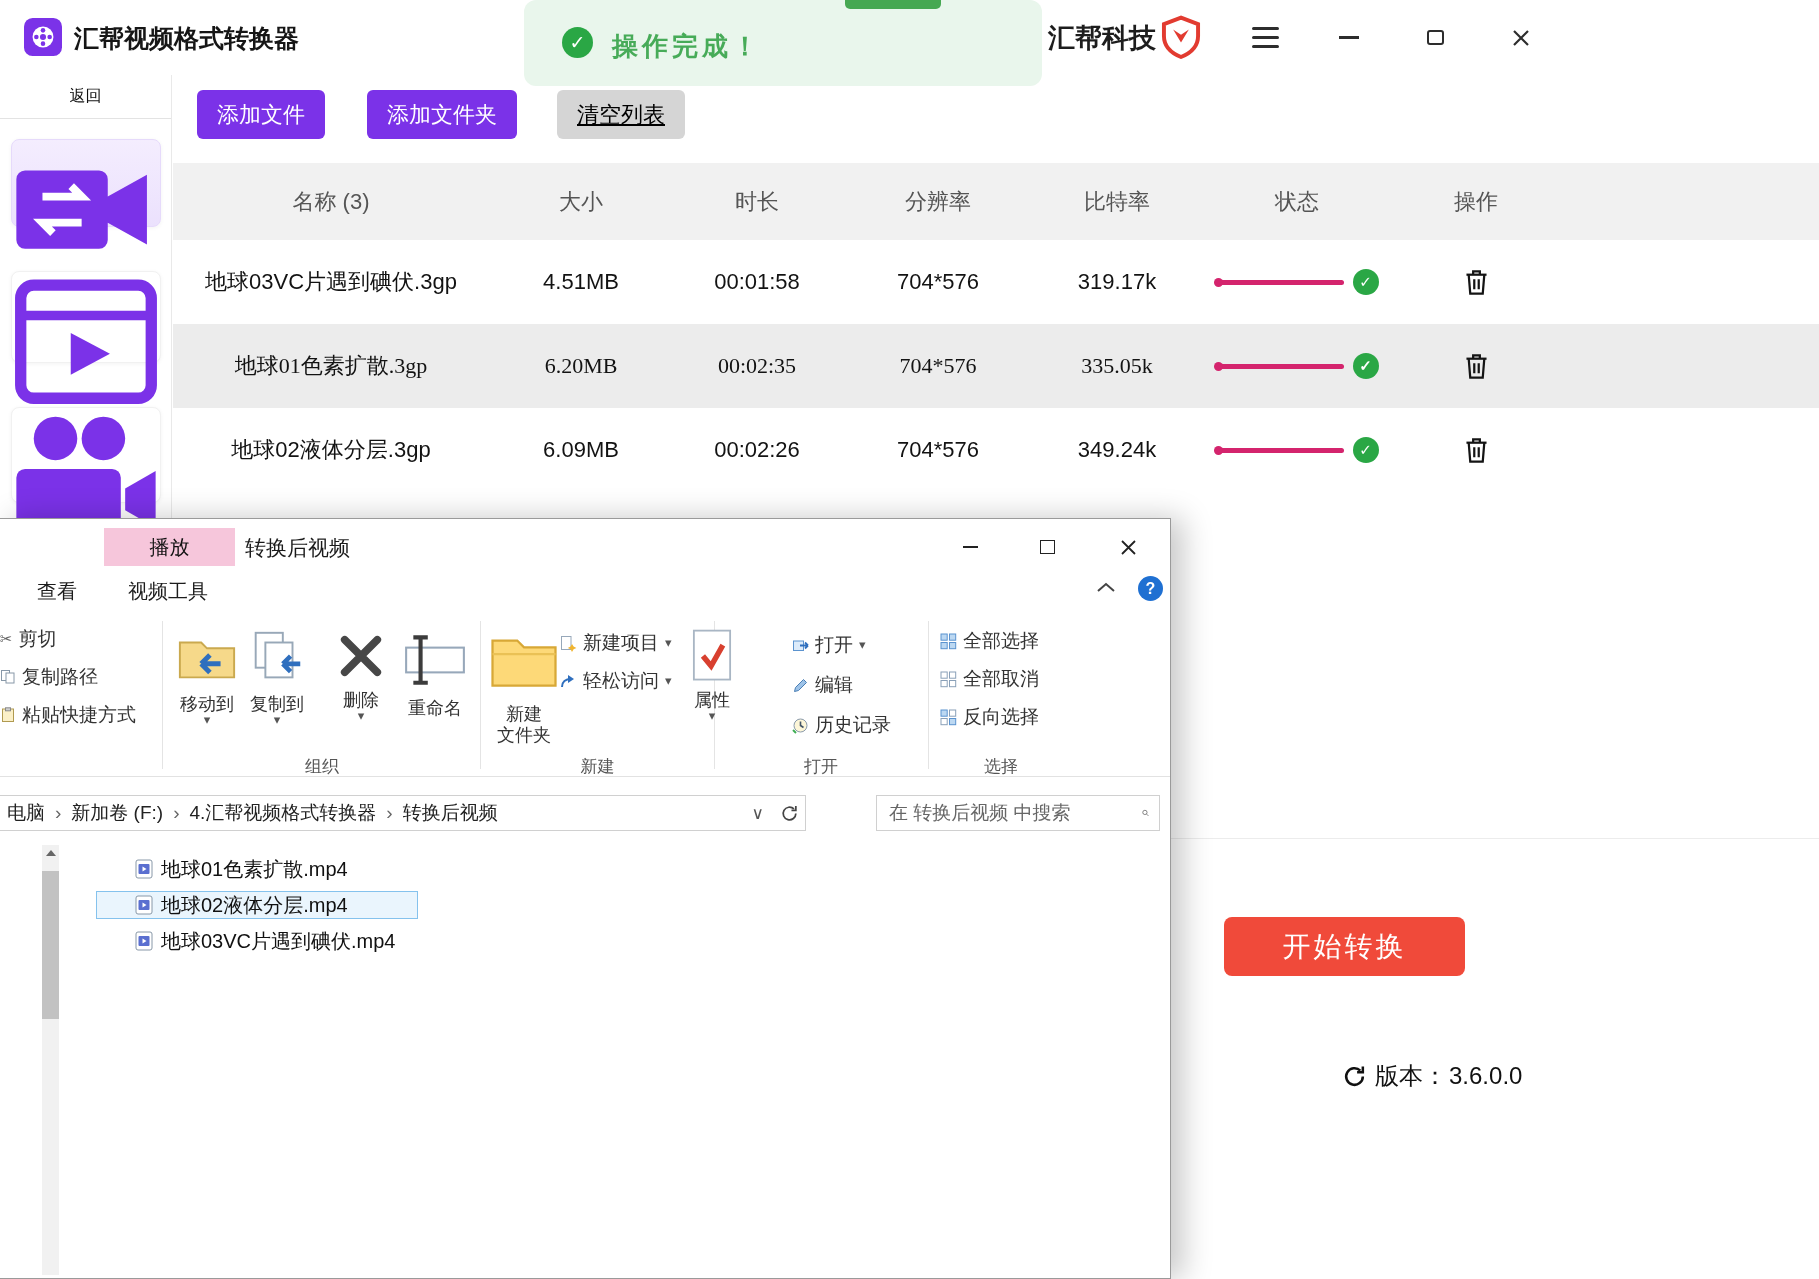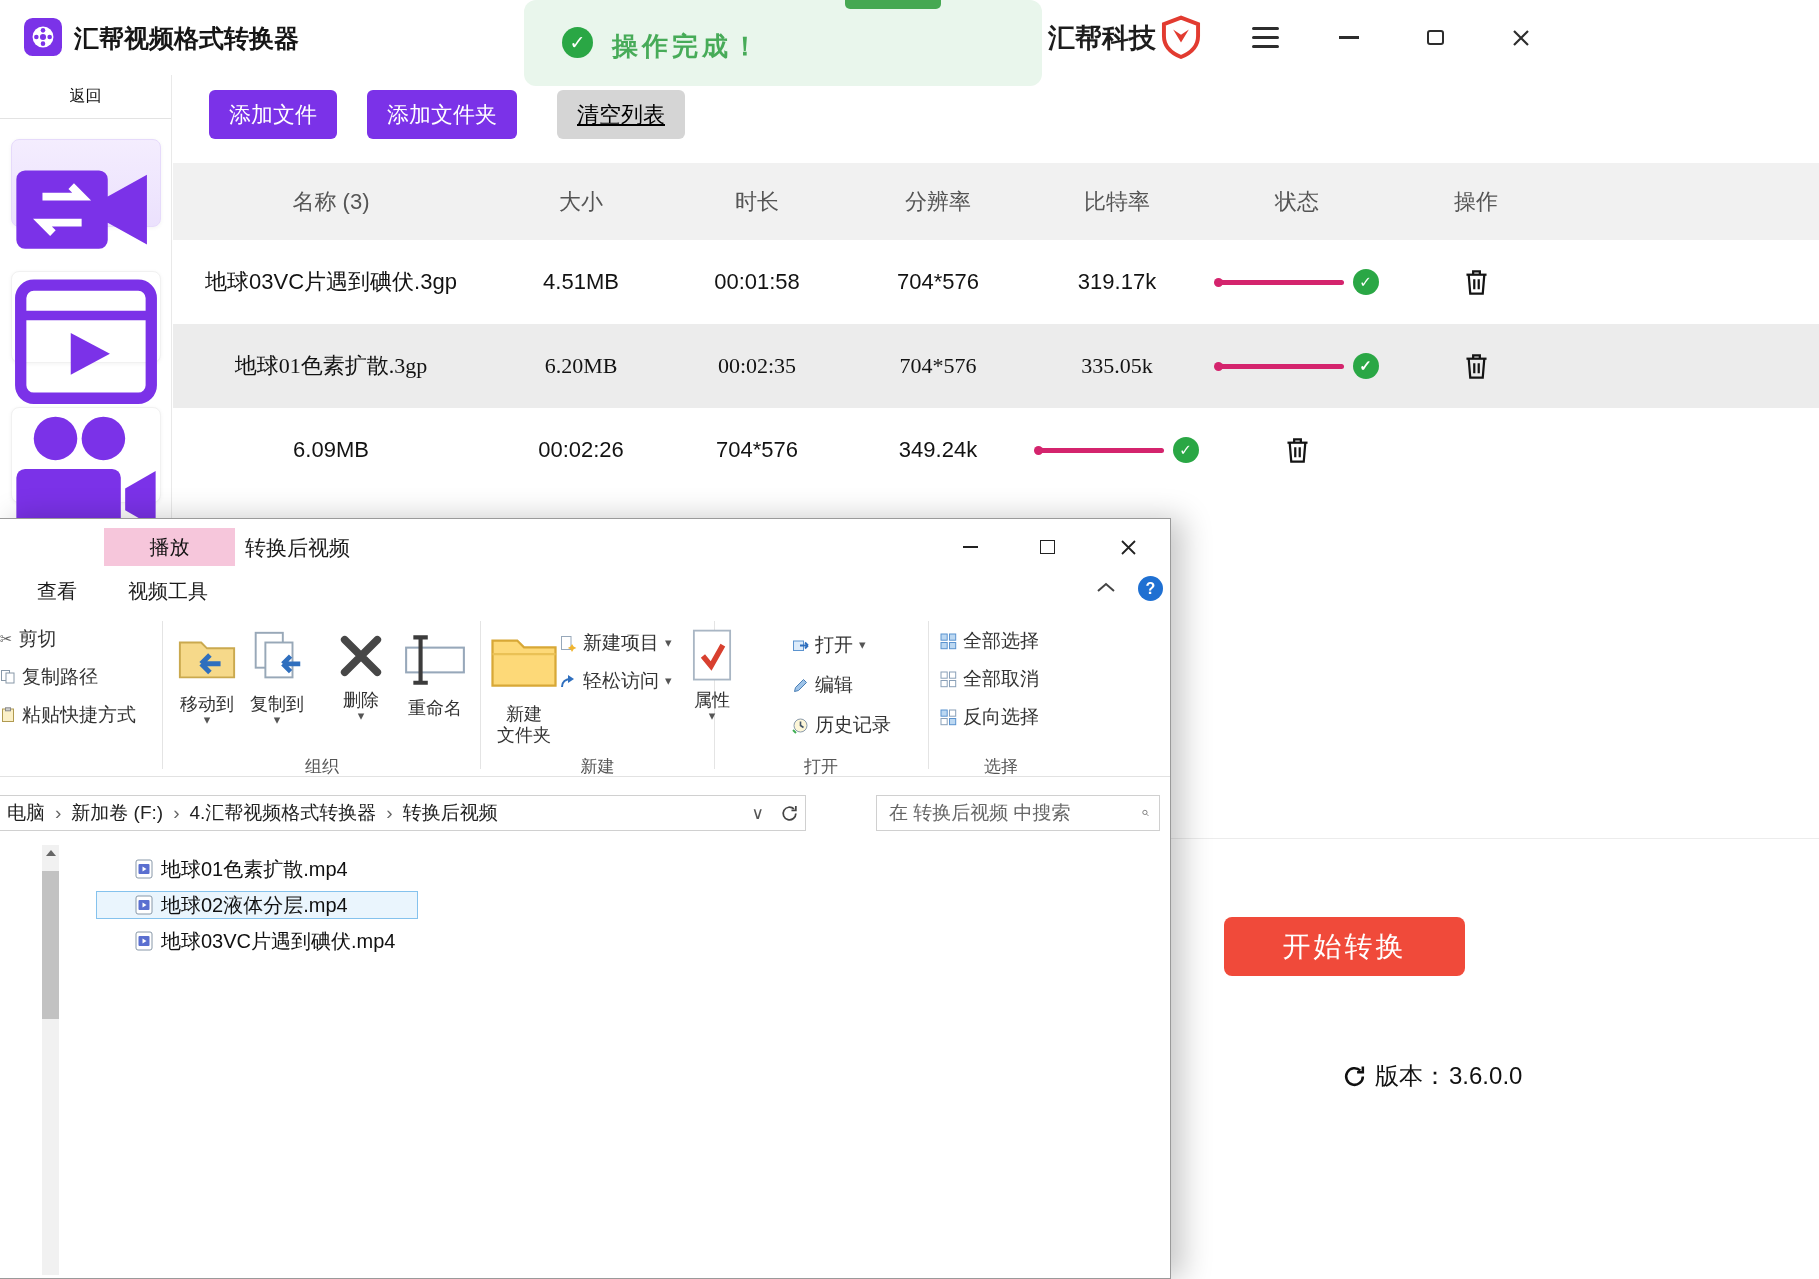--- a/index.html
+++ b/index.html
@@ -187,21 +187,21 @@
           <circle cx="21" cy="7" r="5"></circle>
           <path d="M3 14h20a2 2 0 0 1 2 2v10a2 2 0 0 1-2 2H3a2 2 0 0 1-2-2V16a2 2 0 0 1 2-2z"></path>
           <path d="M26 18.5l7-4v13l-7-4z"></path>
         </svg>
     </span>
     <div class="lbl">视频压缩</div>
   </div>
 </aside>
 
 <main class="main">
-  <button class="btn" style="left:36px">添加文件</button>
+  <button class="btn" style="left:24px">添加文件</button>
   <button class="btn" style="left:194px">添加文件夹</button>
   <button class="btn gray" style="left:384px">清空列表</button>
 
   <div class="thead">
     <div>名称 (3)</div>
     <div>大小</div>
     <div>时长</div>
     <div>分辨率</div>
     <div>比特率</div>
     <div>状态</div>
@@ -249,20 +249,21 @@
             <path d="M9 6V3h6v3"></path>
             <path d="M5 6l1.4 17h11.2L19 6"></path>
             <path d="M10 10v9M14 10v9"></path>
           </svg>
       </button>
     </div>
     <div></div>
   </div>
 
   <div class="trow" style="top:333px">
+    <div>地球02液体分层.3gp</div>
     <div>6.09MB</div>
     <div>00:02:26</div>
     <div>704*576</div>
     <div>349.24k</div>
     <div class="cell-status">
       <span class="pbar"></span>
       <span class="done-circle">✓</span>
     </div>
     <div>
       <button class="trash-btn">

